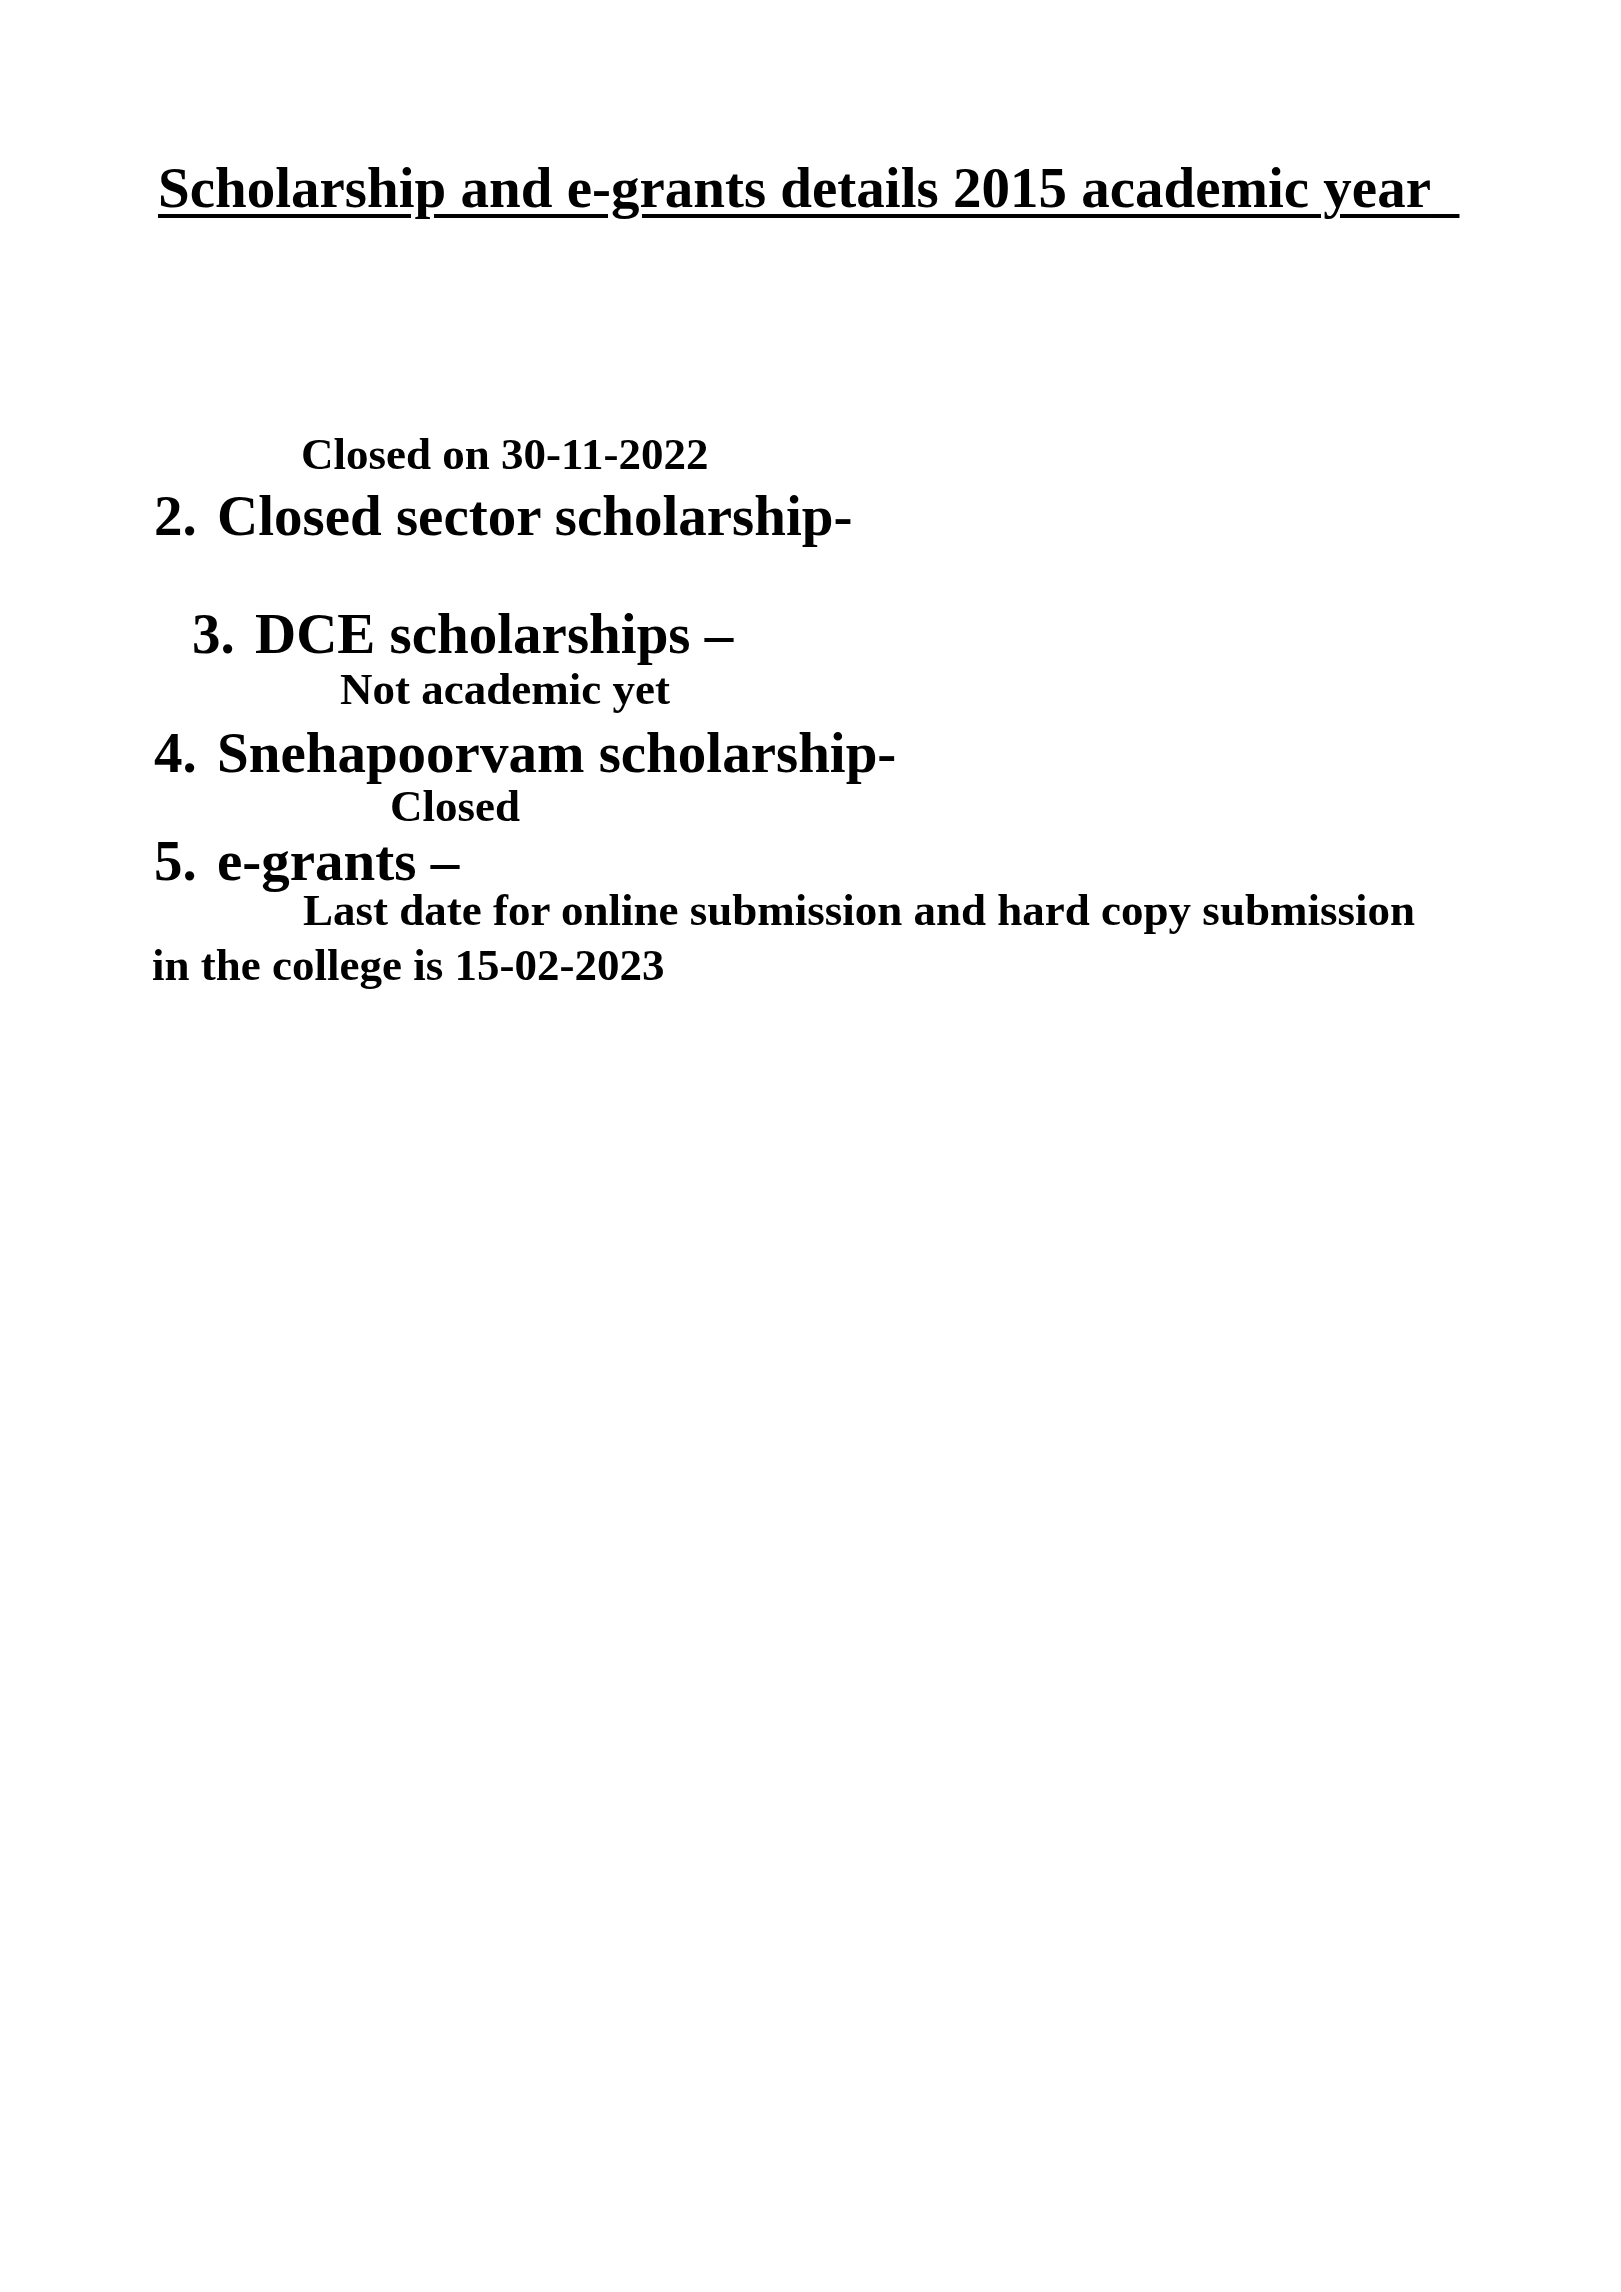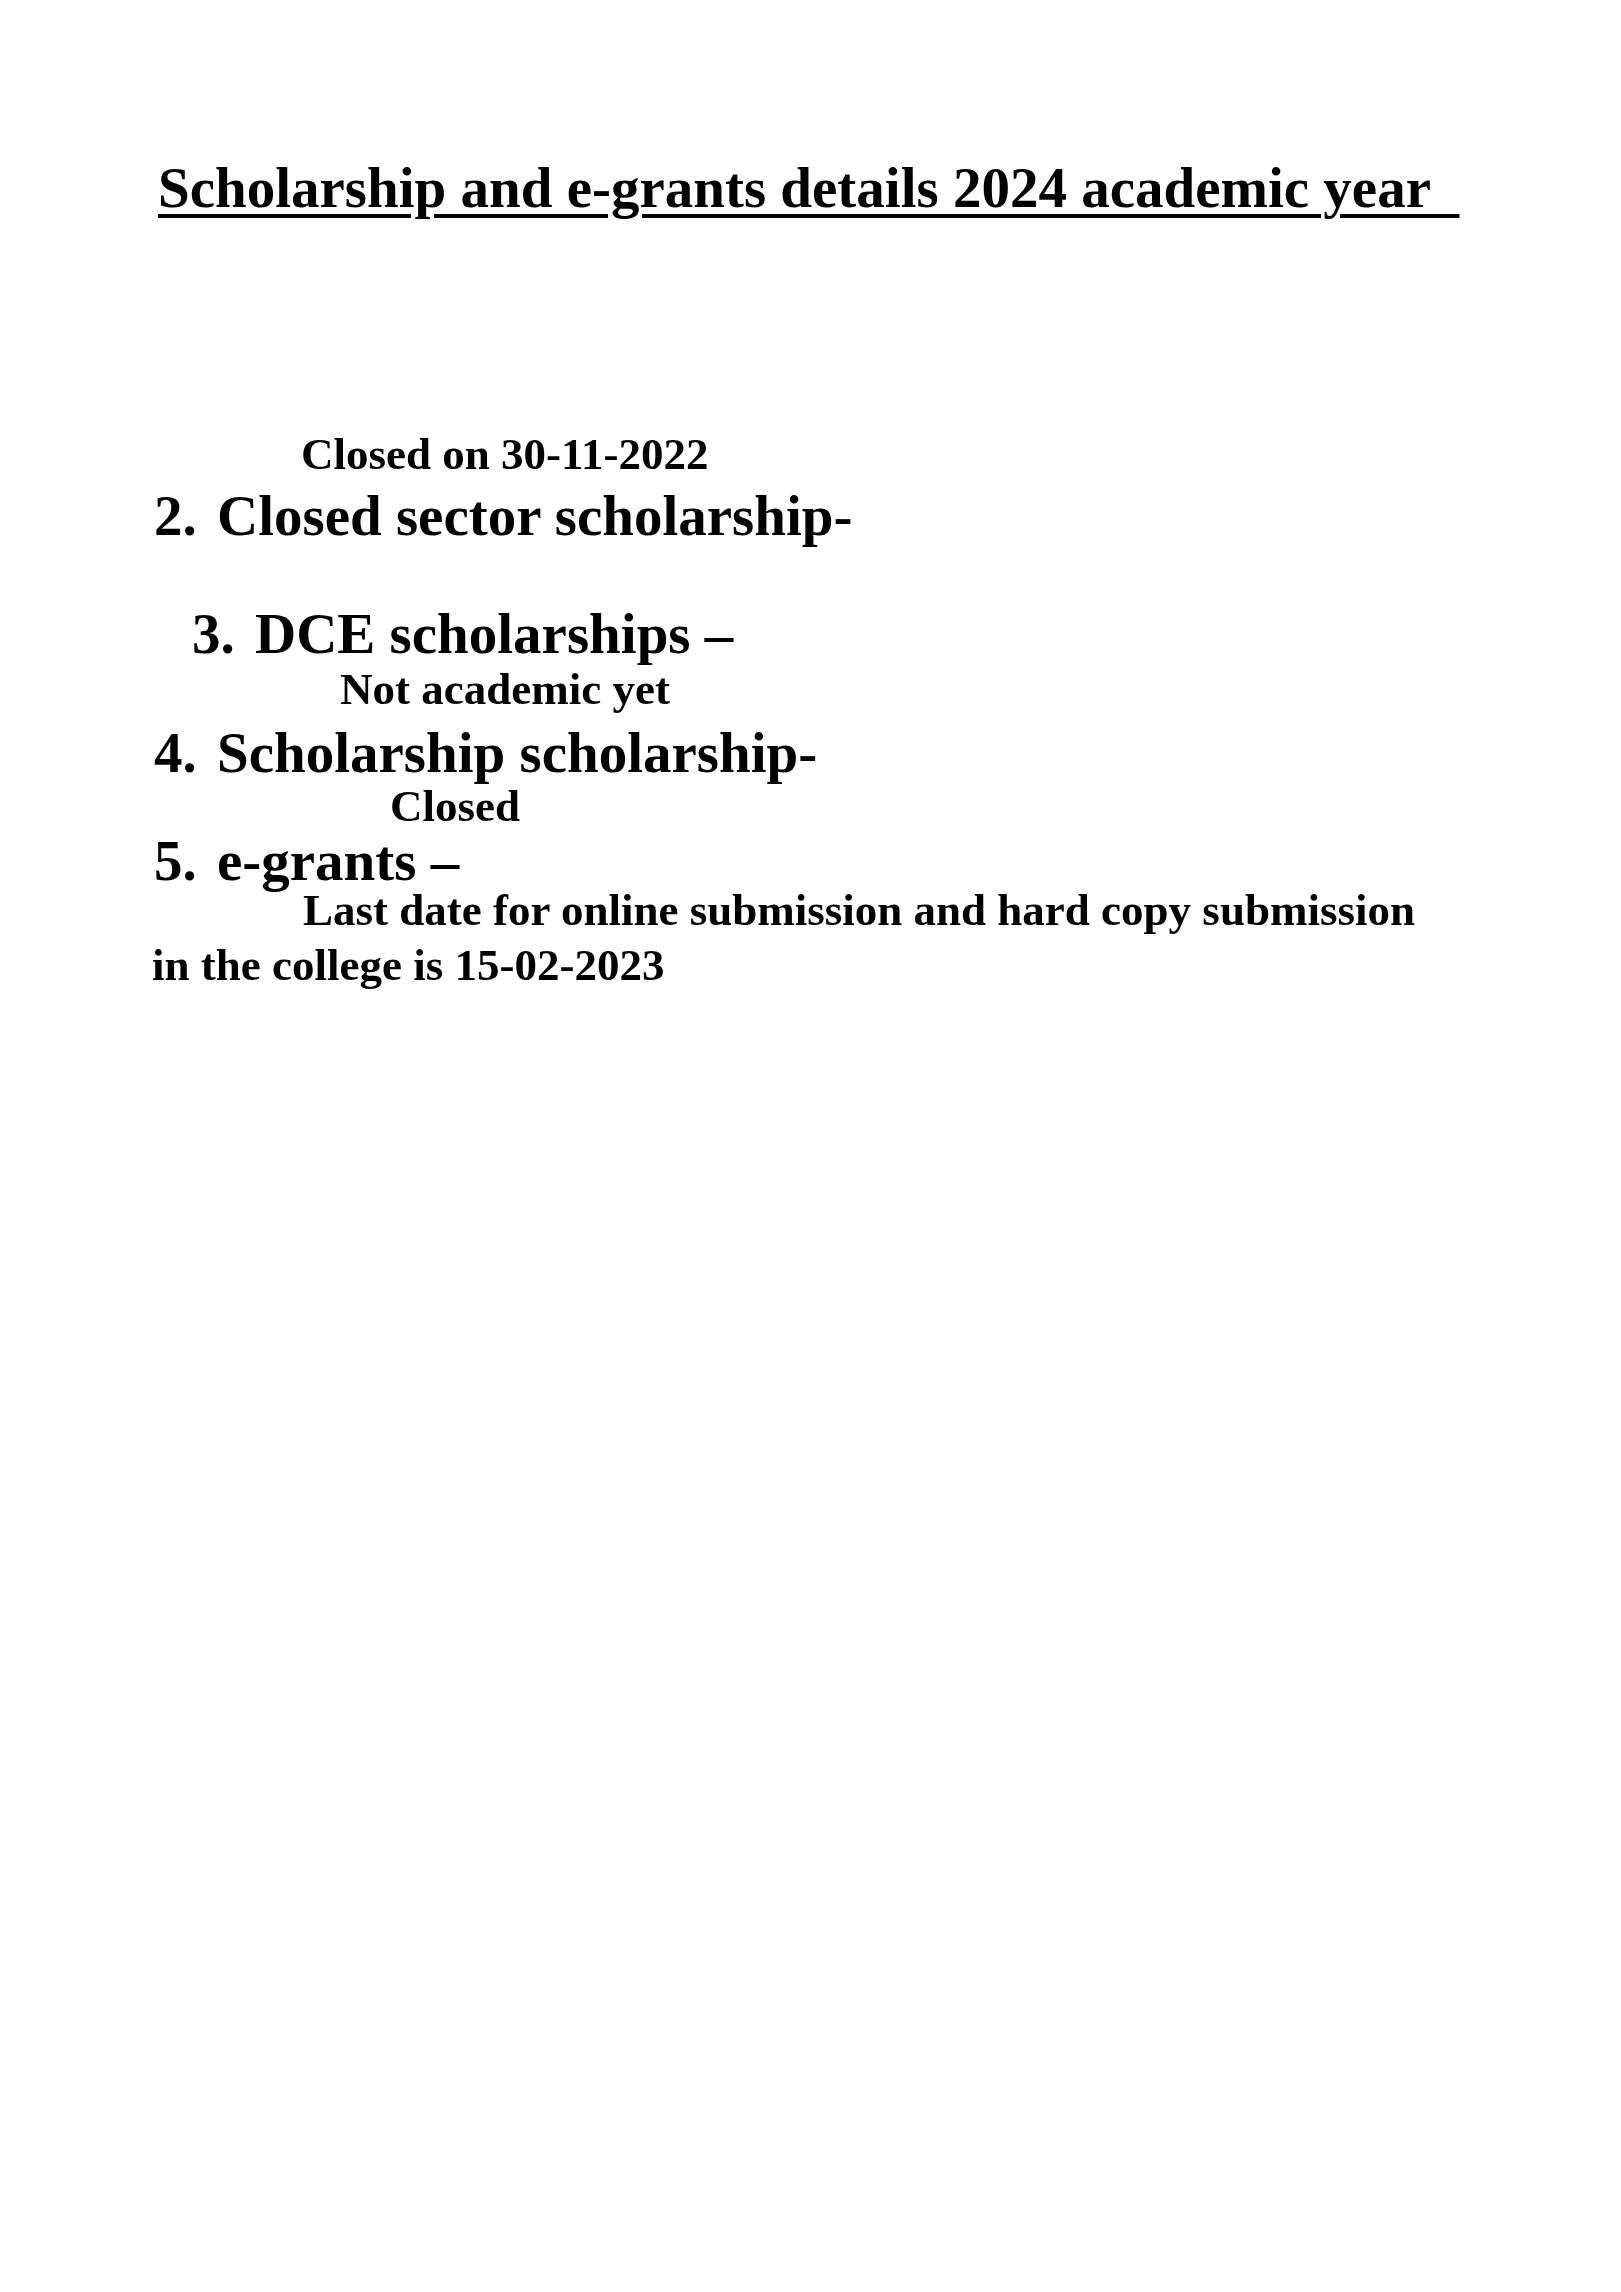--- a/index.html
+++ b/index.html
@@ -65,35 +65,35 @@
   .s4 { top: 784px; left: 390px; }
   .h5 { top: 832px; }
   .s5a { top: 888px; left: 303px; }
   .s5b { top: 943px; left: 152px; }
 </style>
 </head>
 <body>
 
 <div class="page">
 
-  <h1 class="doc-title"><span class="title-text">Scholarship and e-grants details 2024 academic year</span></h1>
+  <h1 class="doc-title"><span class="title-text">Scholarship and e-grants details 2015 academic year</span></h1>
 
   <div class="sub s1">Closed on 30-11-2022</div>
 
   <div class="heading h2">
     <span class="num">2.</span><span>Closed sector scholarship-</span>
   </div>
 
   <div class="heading h3">
     <span class="num">3.</span><span>DCE scholarships –</span>
   </div>
   <div class="sub s3">Not academic yet</div>
 
   <div class="heading h4">
-    <span class="num">4.</span><span>Scholarship scholarship-</span>
+    <span class="num">4.</span><span>Snehapoorvam scholarship-</span>
   </div>
   <div class="sub s4">Closed</div>
 
   <div class="heading h5">
     <span class="num">5.</span><span>e-grants –</span>
   </div>
   <div class="sub s5a">Last date for online submission and hard copy submission</div>
   <div class="sub s5b">in the college is 15-02-2023</div>
 
 </div>

